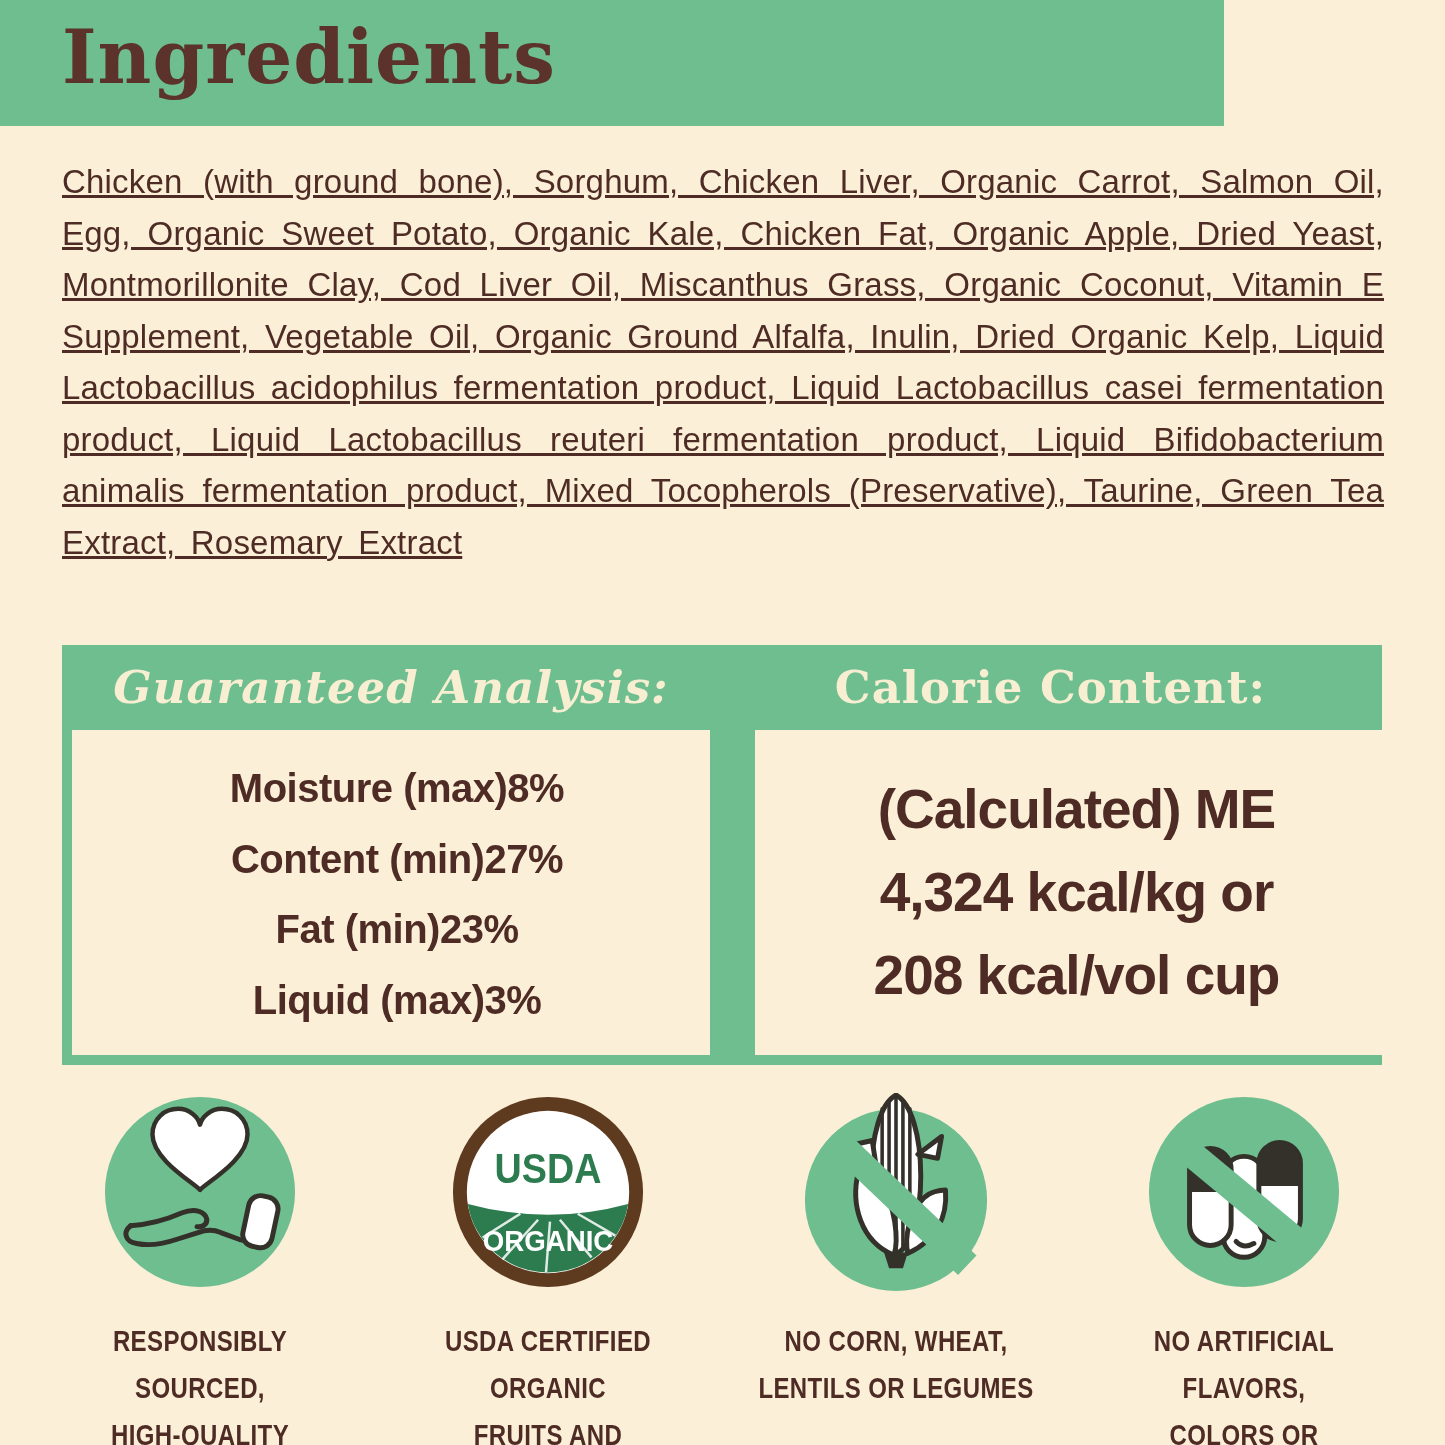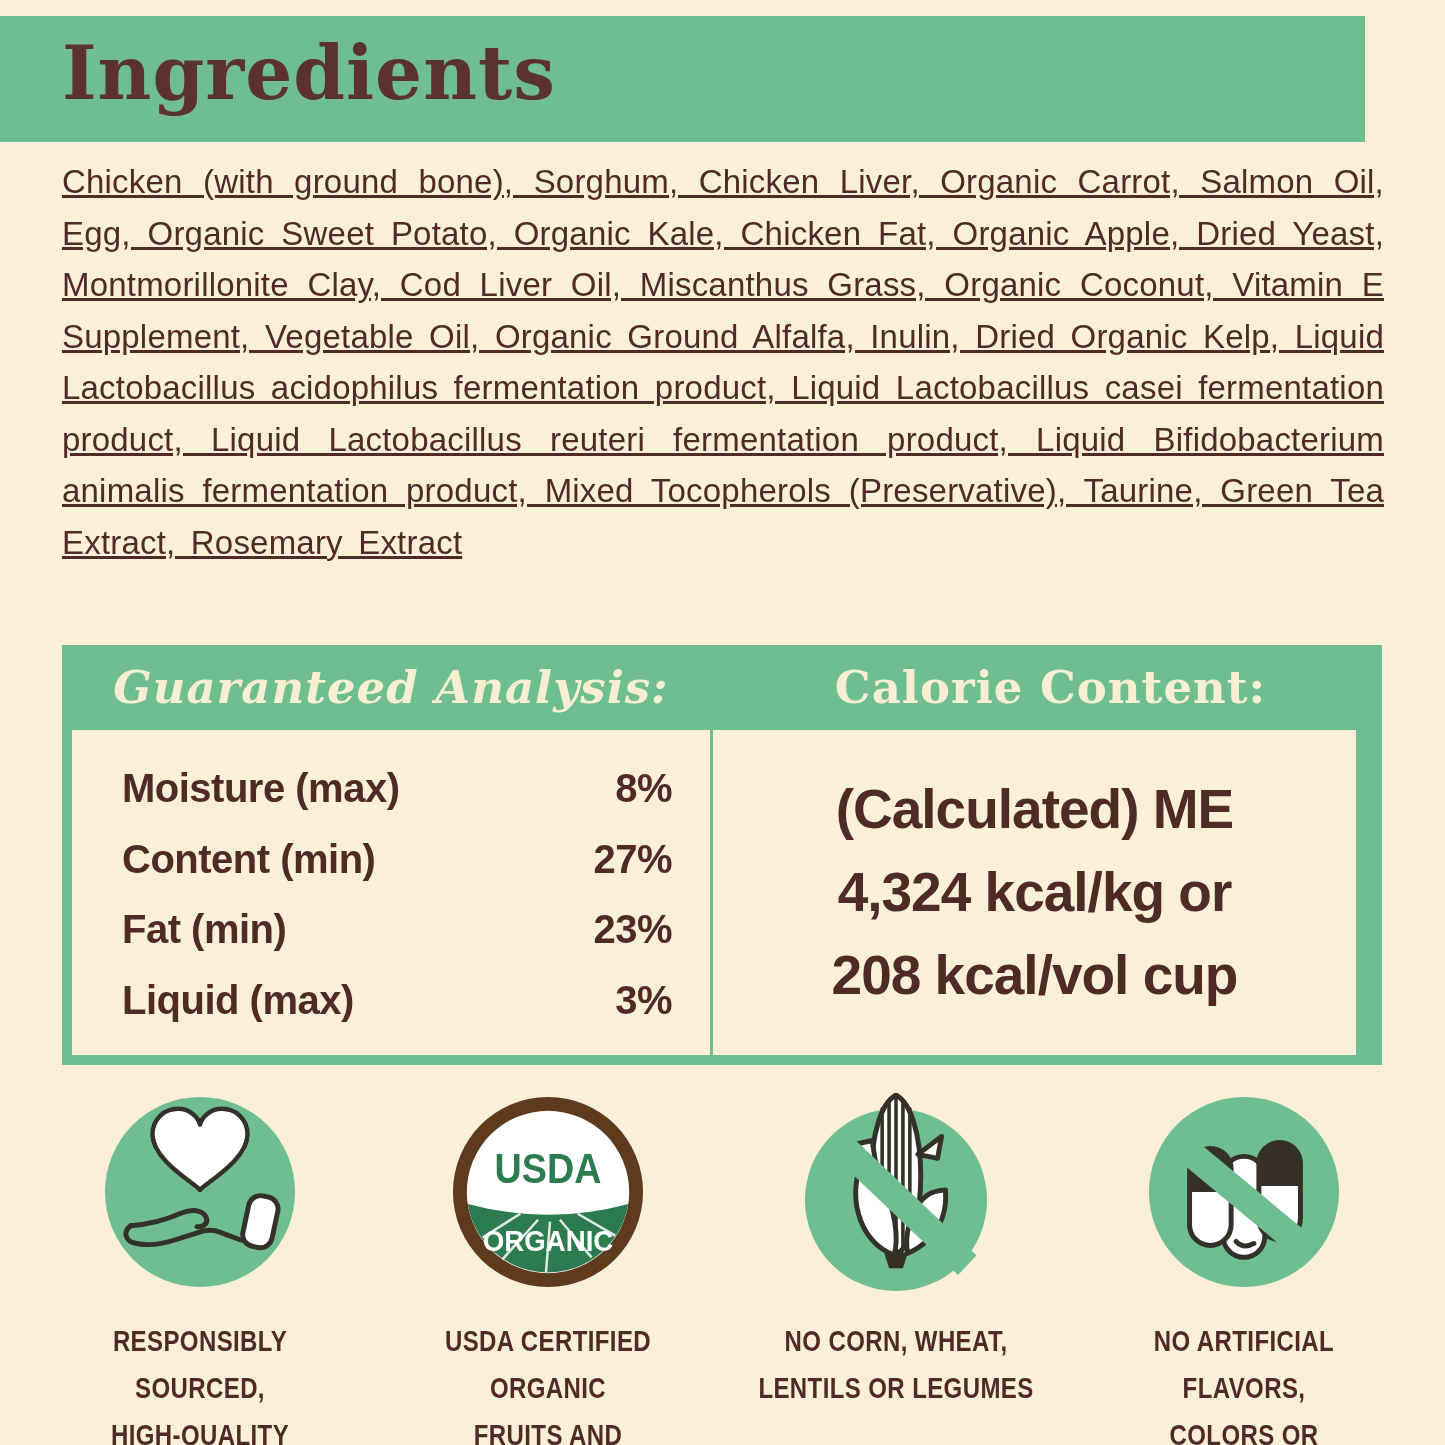--- a/index.html
+++ b/index.html
@@ -11,42 +11,42 @@
     --usda-brown:#5E3A1E;
     --usda-green:#2D7C4F;
     --icon-dark:#33312A;
   }
   *{margin:0;padding:0;box-sizing:border-box;}
   html,body{width:1445px;height:1445px;}
   body{background:var(--cream);font-family:"Liberation Sans",sans-serif;}
   .page{position:relative;width:1445px;height:1445px;overflow:hidden;background:var(--cream);}
 
   
-  .header{position:absolute;left:0;top:16px;width:1365px;height:126px;background:var(--green);}
+  .header{position:absolute;left:0;top:0;width:1224px;height:126px;background:var(--green);}
   .header-title{position:absolute;left:62px;top:14px;font-family:"DejaVu Serif","Liberation Serif",serif;
     font-weight:bold;font-size:74px;color:var(--title-brown);letter-spacing:1px;}
 
   
   .ingredients-text{position:absolute;left:62px;top:156px;width:1322px;
     font-size:33px;line-height:51.5px;color:var(--brown);
     text-align:justify;text-align-last:left;word-spacing:6px;letter-spacing:0.2px;text-decoration:underline;}
 
   
   .panels{position:absolute;left:62px;top:645px;width:1320px;height:420px;background:var(--green);}
   .panel-title{position:absolute;top:0;height:85px;display:flex;align-items:center;justify-content:center;
     font-family:"DejaVu Serif","Liberation Serif",serif;font-weight:bold;font-size:45px;
     color:var(--panel-title-text);letter-spacing:1px;}
   .panel-title.left{left:10px;width:638px;font-style:italic;}
   .panel-title.right{left:667px;width:643px;}
-  .panel-box{position:absolute;top:85px;height:325px;background:var(--cream);}
+  .panel-box{position:absolute;top:85px;height:325px;background:var(--cream);align-items:center;}
   .ga-box{left:10px;width:638px;display:flex;flex-direction:column;justify-content:space-between;
     padding:36px 38px 32px 50px;}
   .ga-row{display:flex;justify-content:space-between;align-items:baseline;
     font-weight:bold;font-size:40px;color:var(--brown);letter-spacing:-0.5px;}
-  .cc-box{left:651px;width:643px;display:flex;flex-direction:column;align-items:center;justify-content:center;
+  .cc-box{left:693px;width:643px;display:flex;flex-direction:column;align-items:center;justify-content:center;
     font-weight:bold;font-size:55px;line-height:83px;color:var(--brown);text-align:center;letter-spacing:-1px;}
 
   
   .badges{position:absolute;left:26px;top:1093px;width:1392px;display:flex;}
   .badge{width:348px;display:flex;flex-direction:column;align-items:center;}
   .badge-icon{width:198px;height:198px;display:block;}
   .badge-label{margin-top:26px;font-weight:bold;font-size:30px;line-height:47px;color:var(--brown);
     text-align:center;white-space:pre-line;transform:scaleX(0.8);transform-origin:50% 0;letter-spacing:0.5px;}
 
   

